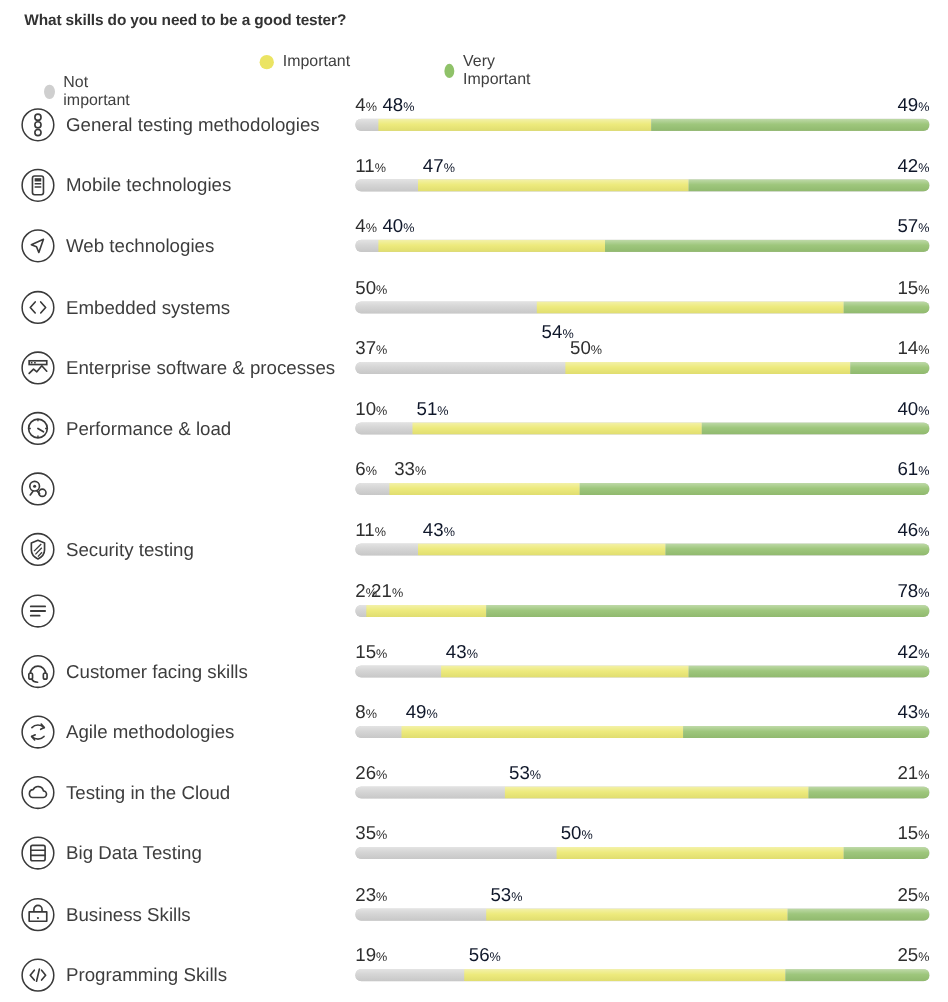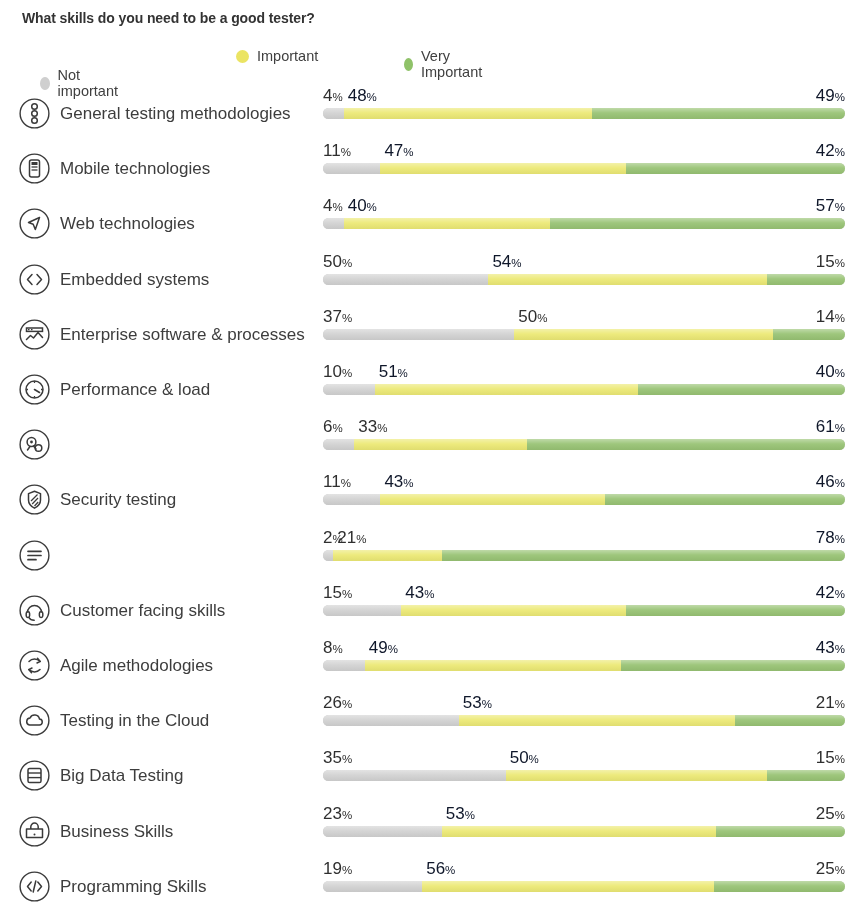--- a/index.html
+++ b/index.html
@@ -166,21 +166,21 @@
         </div>
         <div class="row-label">Embedded systems</div>
         <div class="bar-area">
           <div class="bar">
             <div class="seg seg-grey" style="width: 31.6832%;"></div>
             <div class="seg seg-yellow" style="width: 53.4653%;"></div>
             <div class="seg seg-green" style="width: 14.8515%;"></div>
           </div>
           <div class="bar-shine"></div>
           <div class="vlabel left"><span class="num">50</span><span class="pct">%</span></div>
-          <div class="vlabel mid bold" style="left: 169.386px;"><span class="num">54</span><span class="pct">%</span></div>
+          <div class="vlabel mid bold" style="left: 169.386px; margin-top: 40px;"><span class="num">54</span><span class="pct">%</span></div>
           <div class="vlabel right"><span class="num">15</span><span class="pct">%</span></div>
         </div>
       </div>
       <div class="row" style="top: 305.8px;">
         <div class="icon-wrap">
           <svg viewBox="0 0 33 33" xmlns="http://www.w3.org/2000/svg">
             <circle cx="16.5" cy="16.5" r="14.4" fill="none" stroke="#3a3a3a" stroke-width="1.4"></circle>
             <rect x="8.5" y="10" width="16" height="3.4" fill="none" stroke="#3a3a3a" stroke-width="1.5"></rect>
             <line x1="10" y1="11.7" x2="11.5" y2="11.7" stroke="#3a3a3a" stroke-width="1.3"></line>
             <line x1="13" y1="11.7" x2="14.5" y2="11.7" stroke="#3a3a3a" stroke-width="1.3"></line>

